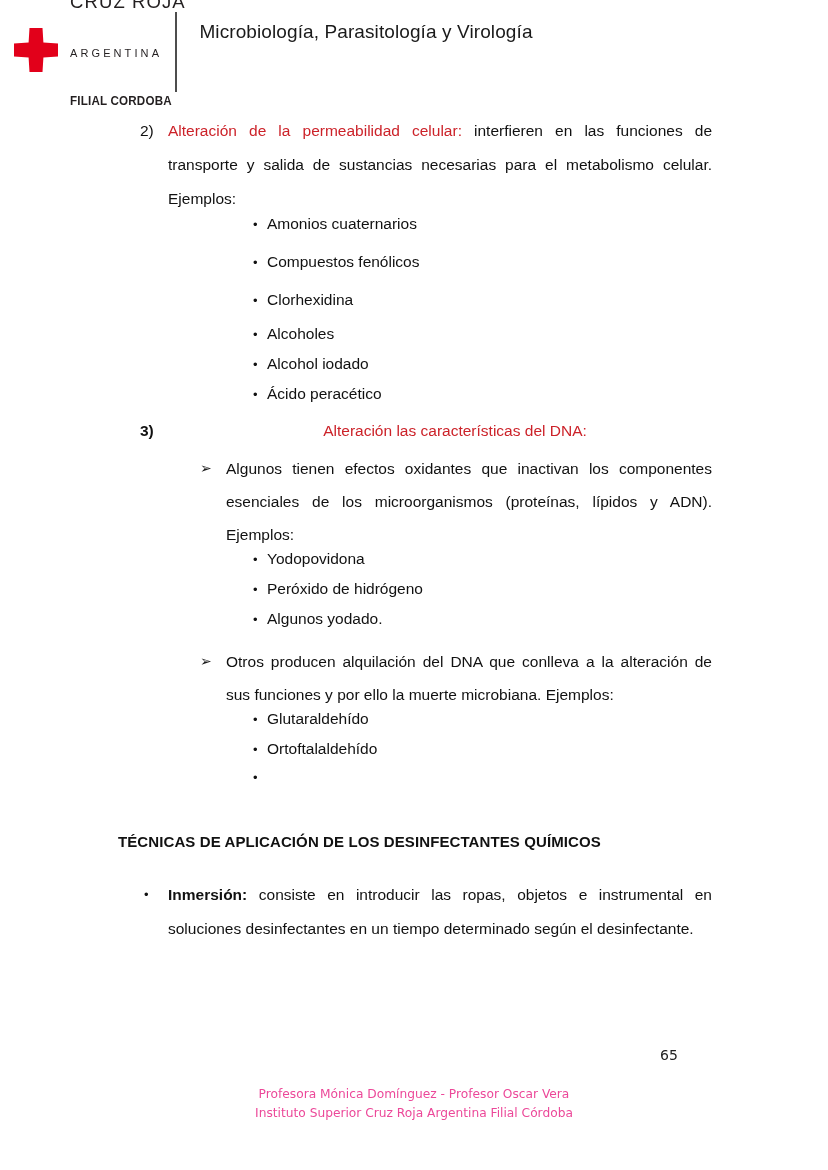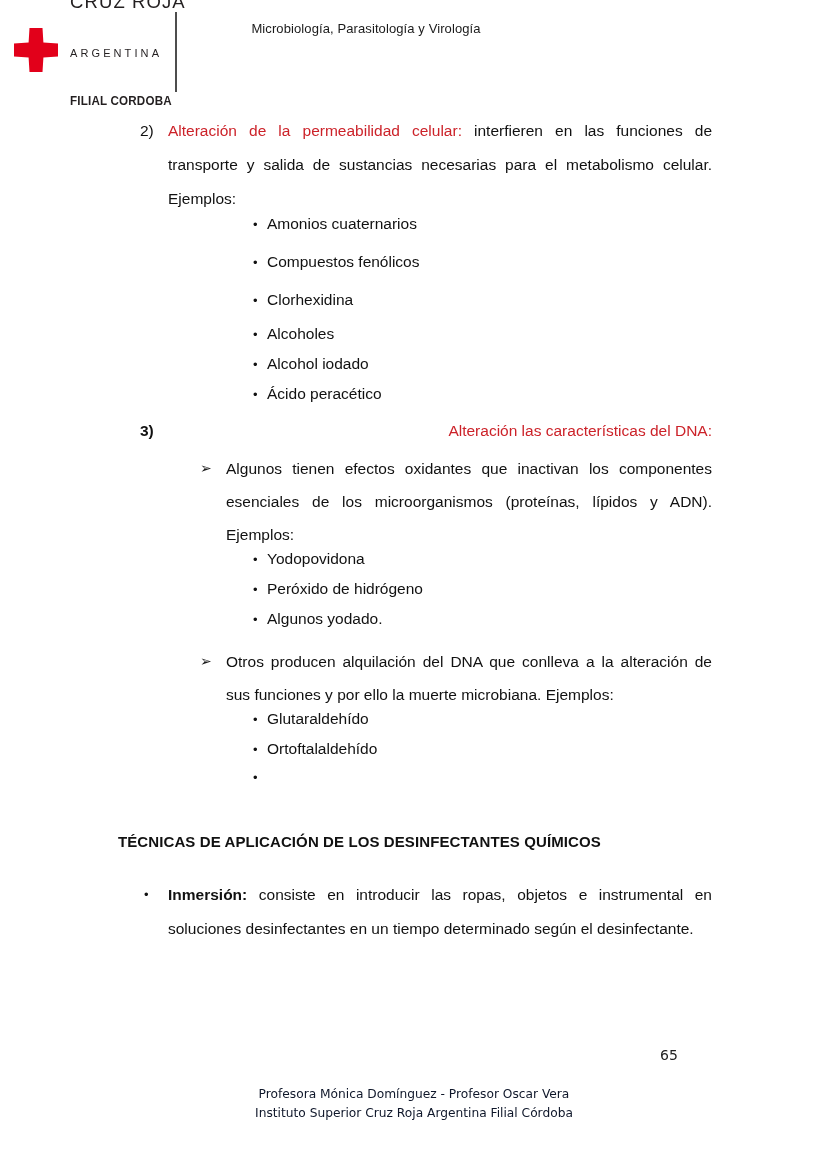--- a/index.html
+++ b/index.html
@@ -79,21 +79,21 @@
     width: 2px;
     height: 80px;
     background: #4d4d4d;
   }
   .header-title {
     position: absolute;
     left: 0;
     top: 21px;
     width: 732px;
     text-align: center;
-    font-size: 13px;
+    font-size: 19px;
     color: #1a1a1a;
     letter-spacing: 0.1px;
   }
 
   
   .content {
     position: absolute;
     left: 0;
     top: 0;
     width: 828px;
@@ -115,21 +115,21 @@
     color: #111111;
   }
   .num-marker.bold { font-weight: 700; }
   .num-body {
     flex: 1 1 auto;
     font-size: 15.5px;
     line-height: 34px;
     text-align: justify;
     text-justify: inter-word;
   }
-  .num-body.nojust { text-align: right; }
+  .num-body.nojust { text-align: center; }
   .red-strong {
     color: #cc2229;
     font-weight: 400;
   }
 
   
   .arrow-item {
     display: flex;
     align-items: flex-start;
   }
@@ -193,21 +193,21 @@
   }
   .footer-note {
     position: absolute;
     top: 1084px;
     left: 0;
     width: 828px;
     text-align: center;
     font-family: "DejaVu Sans", sans-serif;
     font-size: 13px;
     line-height: 19px;
-    color: #0f172a;
+    color: #ec4899;
   }
   .footer-note div { transform: scaleX(0.94); }
 </style>
 </head>
 <body>
 
 <div class="page-header">
 
   <div class="logo-block">
     <div class="logo-cross">

